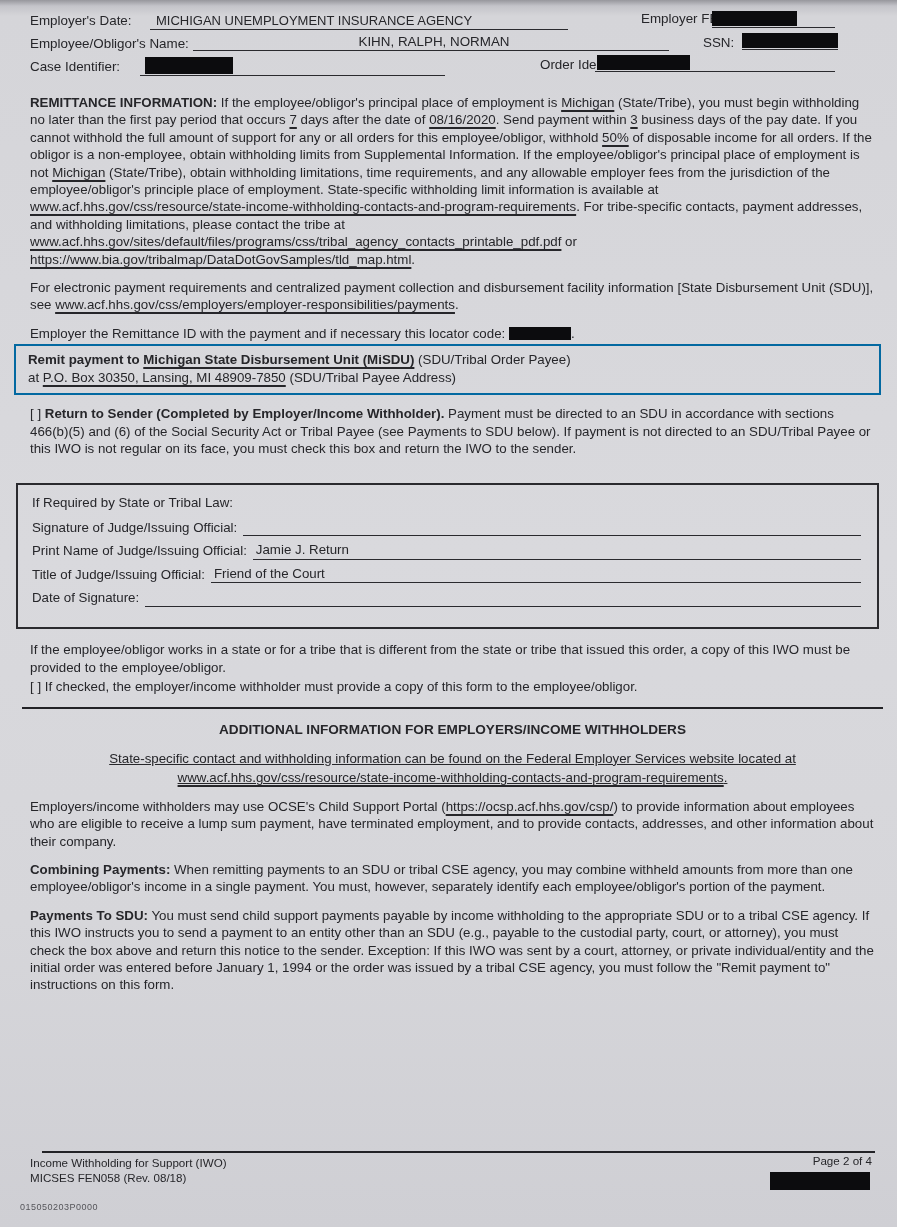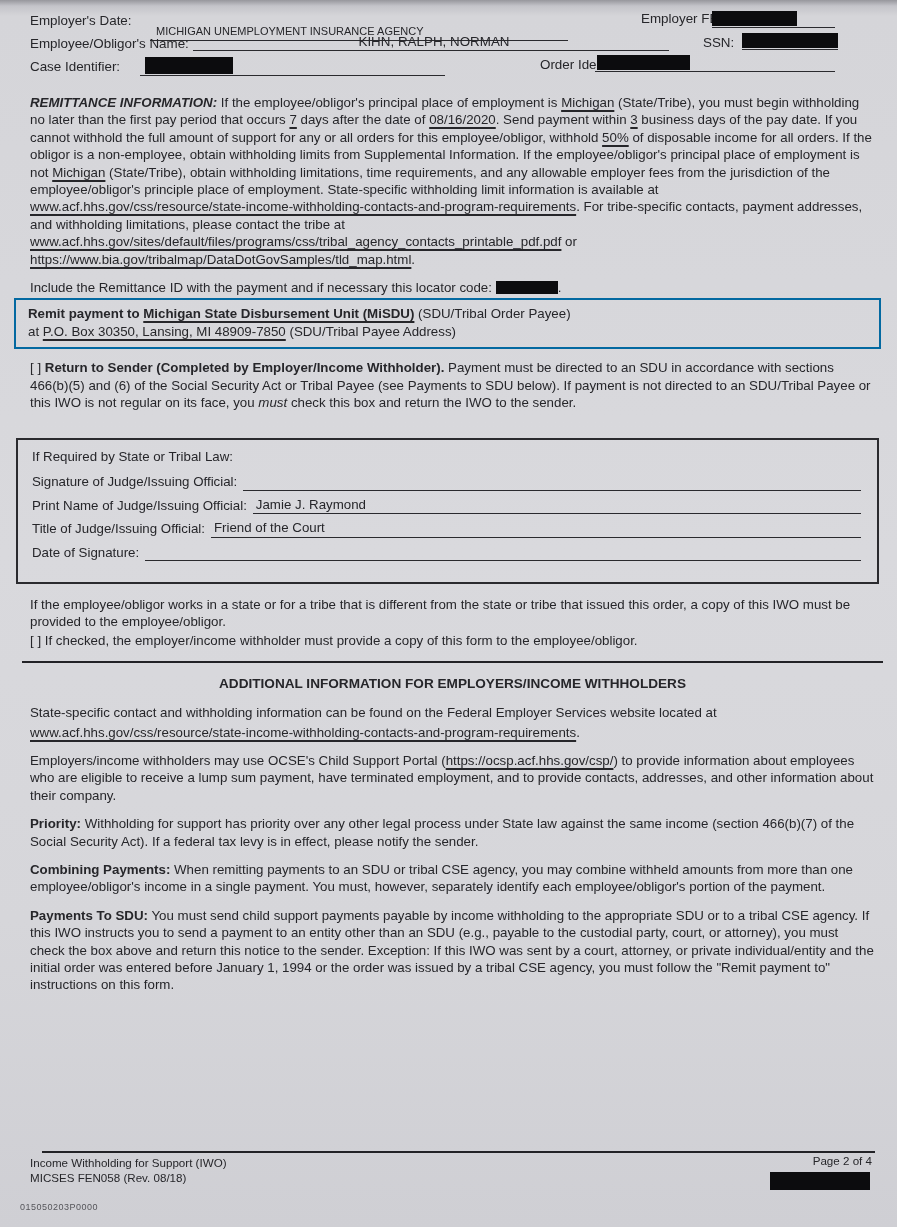--- a/index.html
+++ b/index.html
@@ -11,91 +11,92 @@
   .page{position:absolute;inset:0;padding:10px 22px 0 30px;font-size:13.3px;line-height:17.4px;}
   
   .hdr{position:relative;height:84px;font-size:13.4px;}
   .hdr .abs{position:absolute;white-space:nowrap;}
   .u-fill{border-bottom:1.8px solid #2a2a2e;position:absolute;}
   .redact{background:#0c0c0e;position:absolute;}
   
   .para{margin:0 0 11px 0;}
   .tight{margin-bottom:2px;}
   .sg-b{font-weight:700;}
-  .sg-i{font-style:italic;}
+  .sg-i{}
   .sg-u{text-decoration:underline;text-decoration-thickness:1.5px;text-underline-offset:2.5px;}
   .sg-r{display:inline-block;background:#0c0c0e;height:13px;vertical-align:-2px;}
   
   .remit-box{border:2px solid #0369a1;padding:5px 12px 7px 12px;margin:2px -6px 10px -16px;}
   .remit-box .para{margin:0;}
   
   .sig-box{border:2px solid #2a2a2e;padding:9px 16px 14px 14px;margin:26px -4px 12px -14px;}
   .sig-row{display:flex;align-items:flex-end;margin-bottom:6.5px;height:17px;}
   .sig-row .lbl{white-space:nowrap;padding-right:6px;}
   .sig-row .val{flex:1;border-bottom:1.8px solid #2a2a2e;padding-left:3px;white-space:nowrap;}
   
   .divider{border:none;border-top:2.6px solid #222226;margin:9px -8px 12px -8px;}
   .add-heading{text-align:center;font-weight:700;font-size:13.6px;margin:2px 0 12px 0;}
-  .centered{text-align:left;}
+  .centered{text-align:center;text-decoration:underline;}
   
   .footer-rule{position:absolute;left:42px;right:22px;top:1151px;border-top:2.2px solid #222226;}
   .footer-left{position:absolute;left:30px;top:1156px;font-size:11.6px;line-height:14.5px;}
   .footer-page{position:absolute;right:25px;top:1154px;font-size:11.6px;}
   .footer-redact{position:absolute;right:27px;top:1172px;width:100px;height:18px;background:#0c0c0e;}
   .doc-code{position:absolute;left:20px;top:1202px;font-size:9px;color:#55555a;letter-spacing:.5px;}
 </style>
 </head>
 <body>
 
 <div class="page">
 
   <div class="hdr">
     <span class="abs" style="left:0;top:2px;">Employer's Date:</span>
-    <span class="abs" style="left:120px;top:13px;width:412px;border-bottom:1.8px solid #2a2a2e;padding-left:6px;font-size:11px;">MICHIGAN UNEMPLOYMENT INSURANCE AGENCY</span>
+    <span class="abs" style="left:120px;top:2px;width:412px;border-bottom:1.8px solid #2a2a2e;padding-left:6px;font-size:13px;">MICHIGAN UNEMPLOYMENT INSURANCE AGENCY</span>
     <span class="abs" style="left:567px;top:0;margin-left:44px;">Employer FEIN:</span>
     <div class="redact" style="left:682px;top:1px;width:85px;height:15px;"></div>
     <div class="u-fill" style="left:682px;top:17px;width:123px;"></div>
 
     <span class="abs" style="left:0;top:25px;">Employee/Obligor's Name:</span>
     <span class="abs" style="left:163px;top:23px;width:470px;border-bottom:1.8px solid #2a2a2e;padding-left:6px;text-align:center;">KIHN, RALPH, NORMAN</span>
     <span class="abs" style="left:673px;top:24px;">SSN:</span>
     <div class="redact" style="left:712px;top:23px;width:96px;height:15px;"></div>
     <div class="u-fill" style="left:712px;top:39px;width:96px;"></div>
 
     <span class="abs" style="left:0;top:48px;">Case Identifier:</span>
     <div class="redact" style="left:115px;top:47px;width:88px;height:17px;"></div>
     <div class="u-fill" style="left:110px;top:65px;width:305px;"></div>
     <span class="abs" style="left:510px;top:46px;">Order Identifier:</span>
     <div class="redact" style="left:567px;top:45px;width:93px;height:15px;"></div>
     <div class="u-fill" style="left:565px;top:61px;width:240px;"></div>
   </div>
 
   <p class="para"><span class="sg-b sg-i">REMITTANCE INFORMATION:</span><span> If the employee/obligor's principal place of employment is </span><span class="sg-u">Michigan</span><span> (State/Tribe), you must begin withholding no later than the first pay period that occurs </span><span class="sg-u">7</span><span> days after the date of </span><span class="sg-u">08/16/2020</span><span>. Send payment within </span><span class="sg-u">3</span><span> business days of the pay date. If you cannot withhold the full amount of support for any or all orders for this employee/obligor, withhold </span><span class="sg-u">50%</span><span> of disposable income for all orders. If the obligor is a non-employee, obtain withholding limits from Supplemental Information. If the employee/obligor's principal place of employment is not </span><span class="sg-u">Michigan</span><span> (State/Tribe), obtain withholding limitations, time requirements, and any allowable employer fees from the jurisdiction of the employee/obligor's principle place of employment. State-specific withholding limit information is available at </span><span class="sg-u">www.acf.hhs.gov/css/resource/state-income-withholding-contacts-and-program-requirements</span><span>. For tribe-specific contacts, payment addresses, and withholding limitations, please contact the tribe at </span><span class="sg-u">www.acf.hhs.gov/sites/default/files/programs/css/tribal_agency_contacts_printable_pdf.pdf</span><span> or </span><span class="sg-u">https://www.bia.gov/tribalmap/DataDotGovSamples/tld_map.html</span><span>.</span></p>
 
+  <p class="para"><span>For electronic payment requirements and centralized payment collection and disbursement facility information [State Disbursement Unit (SDU)], see </span><span class="sg-u">www.acf.hhs.gov/css/employers/employer-responsibilities/payments</span><span>.</span></p>
 
-  <p class="para tight"><span>Include the Remittance ID with the payment and if necessary this locator code: </span><span class="sg-r" style="width: 62px;"></span><span>.</span></p>
+  <p class="para tight"><span>Employer the Remittance ID with the payment and if necessary this locator code: </span><span class="sg-r" style="width: 62px;"></span><span>.</span></p>
 
   <div class="remit-box">
     <p class="para"><span class="sg-b">Remit payment to </span><span class="sg-b sg-u">Michigan State Disbursement Unit (MiSDU)</span><span> (SDU/Tribal Order Payee)</span></p>
     <p class="para"><span>at </span><span class="sg-u">P.O. Box 30350, Lansing, MI 48909-7850</span><span> (SDU/Tribal Payee Address)</span></p>
   </div>
 
   <p class="para"><span>[ ] </span><span class="sg-b">Return to Sender (Completed by Employer/Income Withholder).</span><span> Payment must be directed to an SDU in accordance with sections 466(b)(5) and (6) of the Social Security Act or Tribal Payee (see Payments to SDU below). If payment is not directed to an SDU/Tribal Payee or this IWO is not regular on its face, you </span><span class="sg-i">must</span><span> check this box and return the IWO to the sender.</span></p>
 
   <div class="sig-box">
     <div class="sig-row" style="margin-bottom:8px;align-items:flex-end;">
       <span class="lbl">If Required by State or Tribal Law:</span>
     </div>
     <div class="sig-row">
       <span class="lbl">Signature of Judge/Issuing Official:</span>
       <span class="val"></span>
     </div>
     <div class="sig-row">
       <span class="lbl">Print Name of Judge/Issuing Official:</span>
-      <span class="val">Jamie J. Raymond</span>
+      <span class="val">Jamie J. Return</span>
     </div>
     <div class="sig-row">
       <span class="lbl">Title of Judge/Issuing Official:</span>
       <span class="val">Friend of the Court</span>
     </div>
     <div class="sig-row">
       <span class="lbl">Date of Signature:</span>
       <span class="val"></span>
     </div>
   </div>
@@ -105,21 +106,20 @@
 
   <hr class="divider">
 
   <div class="add-heading">ADDITIONAL INFORMATION FOR EMPLOYERS/INCOME WITHHOLDERS</div>
 
   <p class="para centered tight">State-specific contact and withholding information can be found on the Federal Employer Services website located at</p>
   <p class="para centered"><span class="sg-u">www.acf.hhs.gov/css/resource/state-income-withholding-contacts-and-program-requirements</span><span>.</span></p>
 
   <p class="para"><span>Employers/income withholders may use OCSE's Child Support Portal (</span><span class="sg-u">https://ocsp.acf.hhs.gov/csp/</span><span>) to provide information about employees who are eligible to receive a lump sum payment, have terminated employment, and to provide contacts, addresses, and other information about their company.</span></p>
 
-  <p class="para"><span class="sg-b">Priority:</span><span> Withholding for support has priority over any other legal process under State law against the same income (section 466(b)(7) of the Social Security Act). If a federal tax levy is in effect, please notify the sender.</span></p>
 
   <p class="para"><span class="sg-b">Combining Payments:</span><span> When remitting payments to an SDU or tribal CSE agency, you may combine withheld amounts from more than one employee/obligor's income in a single payment. You must, however, separately identify each employee/obligor's portion of the payment.</span></p>
 
   <p class="para"><span class="sg-b">Payments To SDU:</span><span> You must send child support payments payable by income withholding to the appropriate SDU or to a tribal CSE agency. If this IWO instructs you to send a payment to an entity other than an SDU (e.g., payable to the custodial party, court, or attorney), you must check the box above and return this notice to the sender. Exception: If this IWO was sent by a court, attorney, or private individual/entity and the initial order was entered before January 1, 1994 or the order was issued by a tribal CSE agency, you must follow the "Remit payment to" instructions on this form.</span></p>
 
 </div>
 
 <div class="footer-rule"></div>
 <div class="footer-left">
   <div>Income Withholding for Support (IWO)</div>

